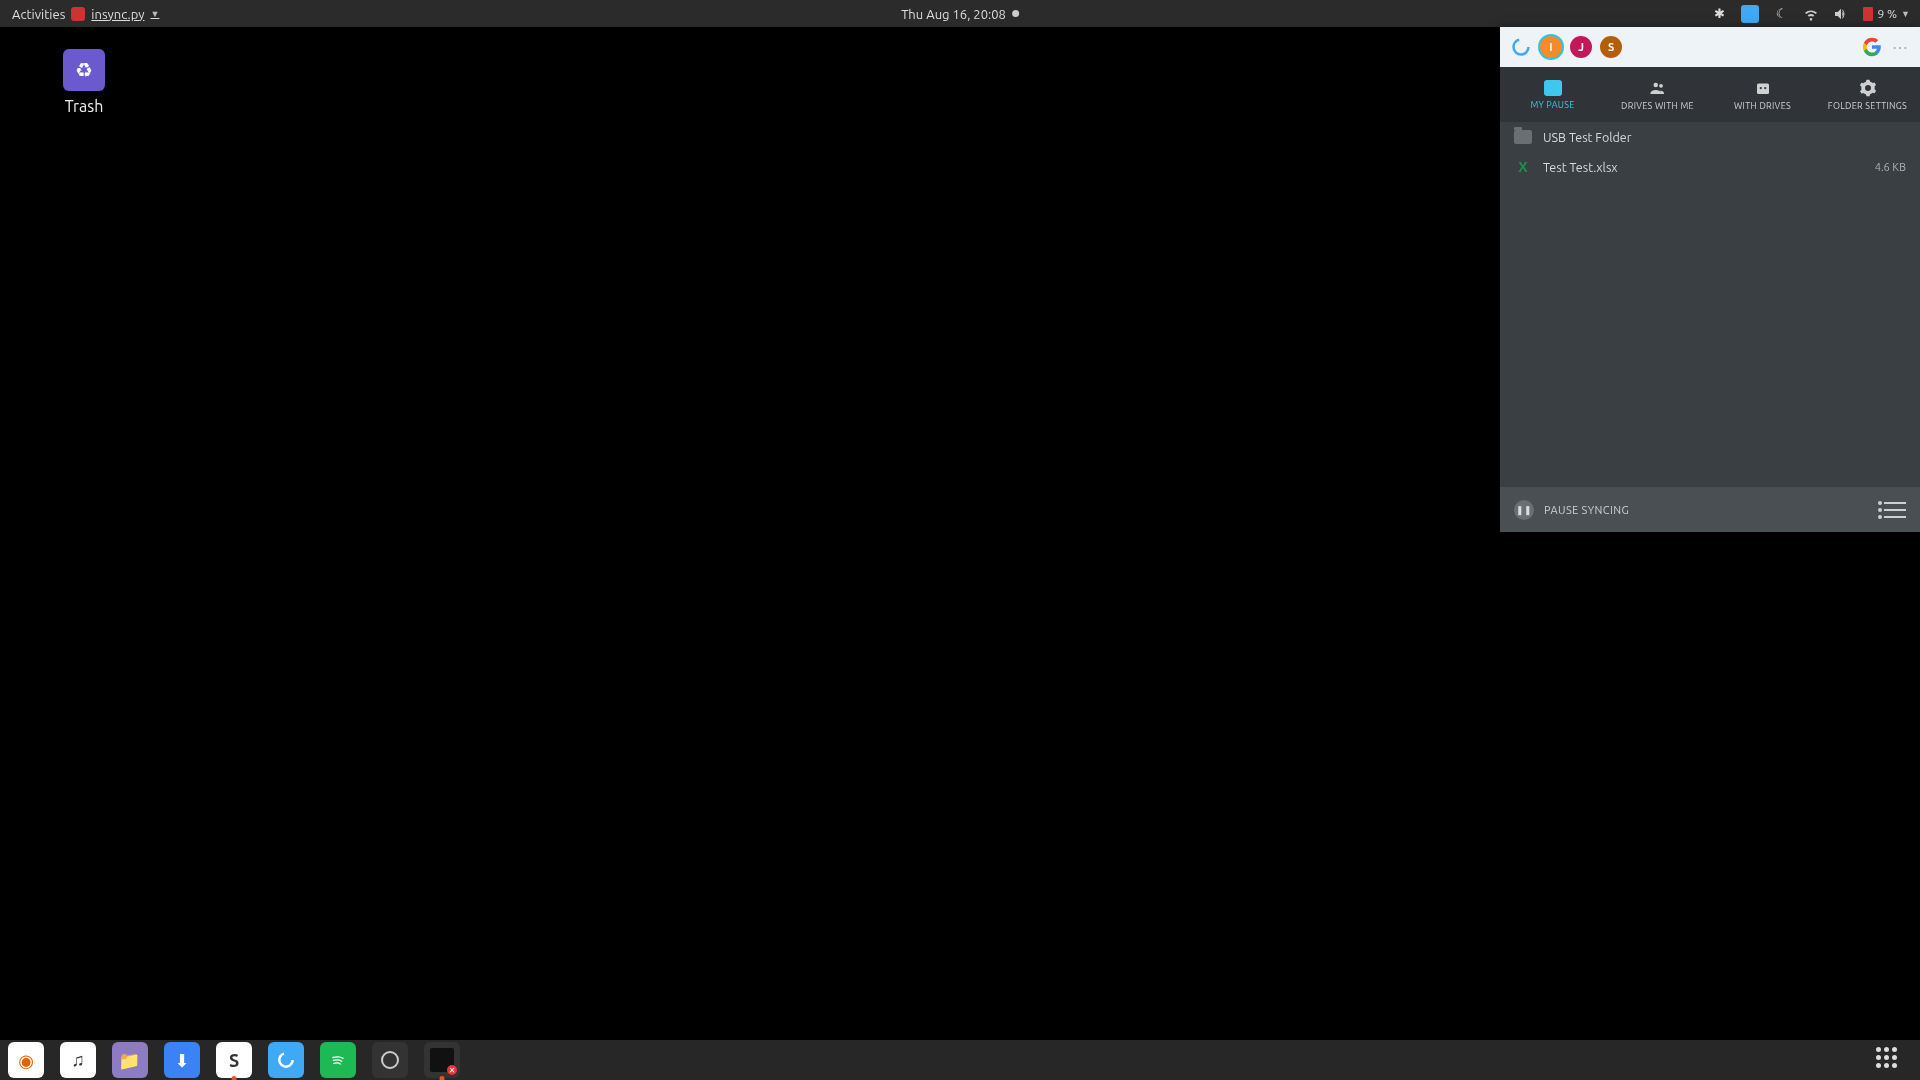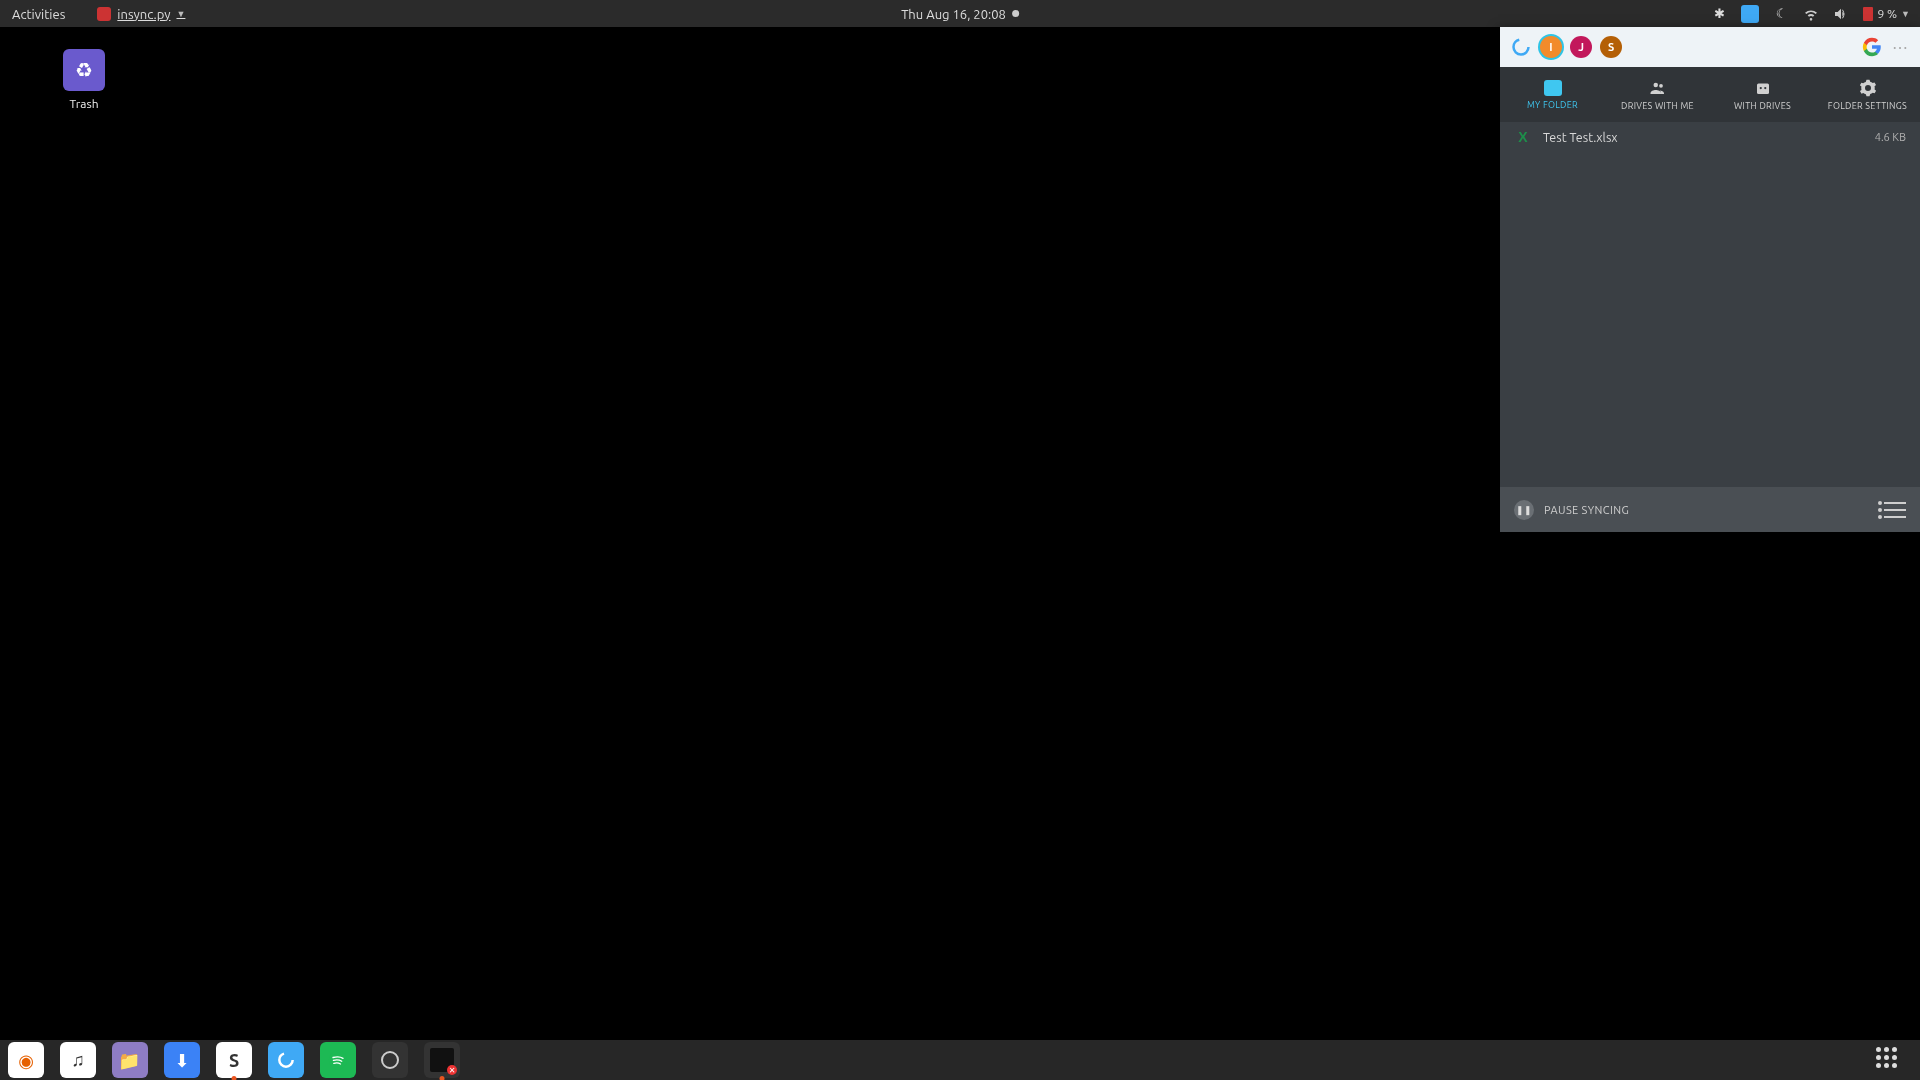--- a/index.html
+++ b/index.html
@@ -1,36 +1,36 @@
 <!DOCTYPE html>
 <html><head>
 <meta charset="utf-8">
 <style>
 * { margin: 0; padding: 0; box-sizing: border-box; font-family: Ubuntu, "Segoe UI", sans-serif; }
 html, body { width: 1920px; height: 1080px; background: #000; overflow: hidden; color: #ddd; }
 
 
 .topbar { position: absolute; top: 0; left: 0; right: 0; height: 27px; background: #2b2b2b; display: flex; align-items: center; font-size: 13px; color: #ddd; }
-.topbar-left { display: flex; align-items: center; gap: 32px; padding-left: 12px; }
+.topbar-left { display: flex; align-items: center; gap: 6px; padding-left: 12px; }
 .topbar-center { position: absolute; left: 50%; transform: translateX(-50%); display: flex; align-items: center; gap: 6px; }
 .topbar-right { margin-left: auto; display: flex; align-items: center; gap: 14px; padding-right: 10px; }
 .app-menu { display: flex; align-items: center; gap: 6px; text-decoration: underline; }
 .app-menu .app-icon { width: 14px; height: 14px; background: #c33; border-radius: 3px; display:inline-block;}
 .dropdown-caret { font-size: 9px; color: #bbb; }
 .status-dot { width: 7px; height: 7px; background: #ccc; border-radius: 50%; display: inline-block; }
 .tray-icon { width: 16px; height: 16px; display: inline-flex; align-items: center; justify-content: center; font-size: 13px; color: #ddd; }
 .battery-group { display: flex; align-items: center; gap: 4px; font-size: 12px; }
 .battery-group .batt-icon { width: 10px; height: 14px; background: #c33; border-radius: 1px; display:inline-block;}
 
 
 .desktop { position: absolute; top: 27px; left: 0; right: 0; bottom: 40px; background: #000; }
 .desktop-icon { position: absolute; top: 22px; left: 44px; width: 80px; text-align: center; }
 .desktop-icon .icon-box { width: 42px; height: 42px; background: #6a5acd; border-radius: 6px; margin: 0 auto; display:flex; align-items:center; justify-content:center; }
 .desktop-icon .recycle { color:#fff; font-size:20px; }
-.desktop-icon .label { font-size: 12px; color: #eee; margin-top: 6px; }
+.desktop-icon .label { font-size: 16px; color: #eee; margin-top: 6px; }
 
 
 .dock { position: absolute; bottom: 0; left: 0; right: 0; height: 40px; background: rgba(60,60,60,0.65); display:flex; align-items:center; padding: 0 8px; }
 .dock-item { width: 36px; height: 36px; margin-right: 16px; border-radius: 6px; display:flex; align-items:center; justify-content:center; font-size:18px; color:#fff; position:relative;}
 .dock-item.running::after { content:''; position:absolute; bottom:-3px; left:50%; transform:translateX(-50%); width:5px; height:5px; background:#e95420; border-radius:50%; }
 .dock-apps { display:flex; align-items:center; }
 .apps-grid { margin-left:auto; width:26px; height:26px; display:grid; grid-template-columns:repeat(3,5px); grid-template-rows:repeat(3,5px); gap:3px; margin-right:10px;}
 .apps-grid span { background:#ddd; border-radius:50%; }
 
 
@@ -130,21 +130,21 @@
             <path fill="#EA4335" d="M24 10.7c3.2 0 6.1 1.1 8.4 3.3l6.3-6.3C34.8 3.9 29.9 2 24 2 15.5 2 8.2 6.6 4.6 14l7.2 5.7c1.7-5.2 6.5-9 12.2-9z"></path>
           </svg>
       </span>
       <span class="dots">⋯</span>
     </div>
   </div>
 
   <div class="tabs">
     <div class="tab active">
       <span class="tab-ico" style="background:#3fc7f0;border-radius:3px;width:18px;height:16px;"></span>
-      <span>MY FOLDER</span>
+      <span>MY PAUSE</span>
     </div>
     <div class="tab">
       <span class="tab-ico">
         <svg viewBox="0 0 24 24" fill="#d0d0d0">
             <circle cx="9" cy="8" r="3"></circle>
             <circle cx="16" cy="9" r="2.5"></circle>
             <path d="M2 19c0-3 4-4.5 7-4.5s7 1.5 7 4.5v1H2zm14 1v-1c0-1.5-.7-2.7-1.8-3.6 2.3.2 5.8 1.3 5.8 3.6v1z"></path>
           </svg>
       </span>
       <span>DRIVES WITH ME</span>
@@ -163,20 +163,24 @@
       <span class="tab-ico">
         <svg viewBox="0 0 24 24" fill="#d0d0d0">
             <path d="M12 8a4 4 0 100 8 4 4 0 000-8zm9 4c0 .7-.1 1.3-.2 2l2 1.6-2 3.4-2.4-.8c-1 .8-2.1 1.4-3.4 1.7L14 23h-4l-.9-2.6c-1.3-.3-2.4-.9-3.4-1.7l-2.4.8-2-3.4 2-1.6C3.1 13.3 3 12.7 3 12s.1-1.3.2-2l-2-1.6 2-3.4 2.4.8c1-.8 2.1-1.4 3.4-1.7L10 1h4l.9 2.6c1.3.3 2.4.9 3.4 1.7l2.4-.8 2 3.4-2 1.6c.2.7.3 1.3.3 2z"></path>
           </svg>
       </span>
       <span>FOLDER SETTINGS</span>
     </div>
   </div>
 
   <div class="filelist">
+    <div class="row">
+      <span class="folder-ico"></span>
+      <span>USB Test Folder</span>
+    </div>
     <div class="row">
       <span class="x-ico">X</span>
       <span>Test Test.xlsx</span>
       <span class="size">4.6 KB</span>
     </div>
   </div>
 
   <div class="footer">
     <span class="pause-btn">❚❚</span>
     <span>PAUSE SYNCING</span>

